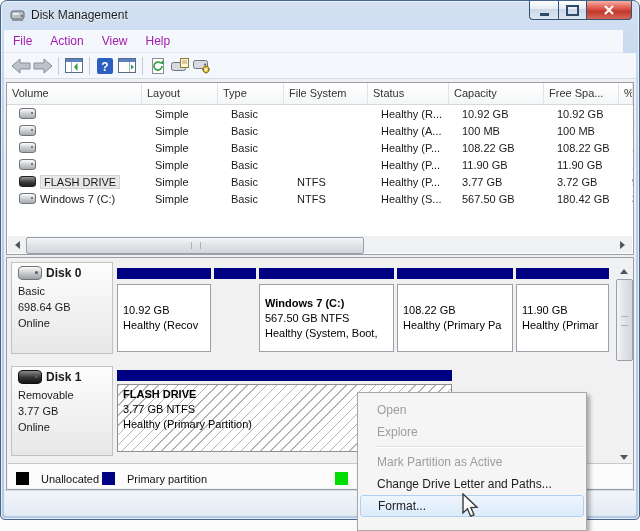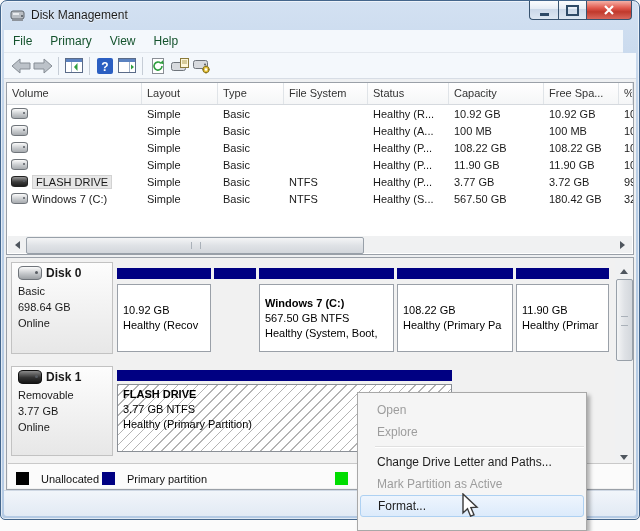--- a/index.html
+++ b/index.html
@@ -18,39 +18,39 @@
   .wbtn{height:19px;border:1px solid #38536f;border-top:none;display:flex;align-items:center;justify-content:center;
     background:linear-gradient(#fcfdfe,#e5ecf5 45%,#cbd8e8 46%,#dde7f2);box-sizing:border-box;}
   .wbtn.min{width:29px;border-radius:0 0 0 4px;border-right:none;}
   .wbtn.max{width:29px;}
   .wbtn.close{width:45px;border-radius:0 0 4px 0;border-left:none;
     background:linear-gradient(#f5b0a6,#e0574b 40%,#c0392c 60%,#d9675c);}
   .glyph-min{width:9px;height:3px;background:#2e4a66;margin-top:8px;}
   .glyph-max{width:9px;height:7px;border:2px solid #2e4a66;background:transparent;}
 
   .menubar{position:absolute;left:3px;right:16px;top:29px;height:22px;background:#f4f8fc;
-    border-bottom:1px solid #e3e8ee;display:flex;align-items:center;font-size:12px;color:#14532d;}
+    border-bottom:1px solid #e3e8ee;display:flex;align-items:center;font-size:12px;color:#a21caf;}
   .menu-item{padding:3px 9px;cursor:default;}
   .toolbar{position:absolute;left:3px;right:3px;top:52px;height:26px;background:#f4f8fc;
     border-bottom:1px solid #d7dde5;display:flex;align-items:center;padding-left:6px;box-sizing:border-box;}
   .tbtn{display:inline-flex;align-items:center;justify-content:center;width:22px;height:22px;}
   .tsep{width:1px;height:18px;background:#c6cdd6;margin:0 4px;}
 
   
   .workarea{position:absolute;left:3px;right:3px;top:78px;height:413px;background:#eef0f2;}
   .pane{position:absolute;left:2px;right:2px;border:1px solid #9aa0a8;background:#fff;box-sizing:border-box;}
   .listpane{top:3px;height:173px;}
   .graphpane{top:178px;height:233px;background:#f1f1f1;}
 
   
   .lv-grid{display:grid;grid-template-columns:135px 76px 66px 84px 81px 95px 75px 1fr;}
   .lv-header{height:21px;border-bottom:1px solid #d5d9de;}
   .lv-hcell{font-size:11px;color:#333;padding:4px 0 0 5px;border-right:1px solid #e0e4e8;
     background:linear-gradient(#ffffff,#f5f6f7);white-space:nowrap;overflow:hidden;}
-  .lv-row{height:17px;align-items:center;font-size:11px;color:#1a1a1a;}
+  .lv-row{height:17px;align-items:center;font-size:11px;color:#1a1a1a;padding-left:8px;}
   .lv-row .c{white-space:nowrap;overflow:hidden;padding-left:5px;}
   .c-vol{display:flex;align-items:center;gap:4px;padding-left:4px!important;}
   .drv{width:15px;height:9px;flex:0 0 15px;border:1px solid #6f747a;border-radius:4px/3px;
     background:linear-gradient(#fcfcfc,#c9cccf 55%,#a7abaf);position:relative;}
   .drv::after{content:"";position:absolute;right:2px;top:3px;width:2px;height:2px;background:#585d63;border-radius:50%;}
   .drv.dark{background:linear-gradient(#9a9a9a,#3c3c3c 55%,#1e1e1e);border-color:#222;}
   .vname{white-space:nowrap;}
   .vname.sel{background:#e7e7e7;border:1px solid #d2d2d2;padding:0 3px;}
 
   
@@ -138,21 +138,21 @@
         <div class="wbtn close">
           <svg width="10" height="10">
               <path d="M1 1 L9 9 M9 1 L1 9" stroke="#fff" stroke-width="2.2"></path>
             </svg>
         </div>
       </div>
     </div>
 
     <div class="menubar">
       <span class="menu-item">File</span>
-      <span class="menu-item">Primary</span>
+      <span class="menu-item">Action</span>
       <span class="menu-item">View</span>
       <span class="menu-item">Help</span>
     </div>
 
     <div class="toolbar">
       <span class="tbtn">
         <svg width="20" height="16">
             <path d="M9 1 L1 8 L9 15 L9 11 L19 11 L19 5 L9 5 Z" fill="#bcc2c9" stroke="#868d95"></path>
           </svg>
       </span>
@@ -414,21 +414,21 @@
       </div>
     </div>
 
     <div class="statusbar"></div>
   </div>
 
   <div class="ctxmenu">
     <div class="mi disabled">Open</div>
     <div class="mi disabled">Explore</div>
     <div class="msep"></div>
+    <div class="mi disabled">Mark Partition as Active</div>
     <div class="mi">Change Drive Letter and Paths...</div>
-    <div class="mi disabled">Mark Partition as Active</div>
     <div class="mi hl">Format...</div>
   </div>
 
   <svg class="cursor" width="22" height="28">
     <path d="M2 1 L2 20 L6.5 15.8 L9.6 23.2 L13 21.8 L9.9 14.6 L16 14.2 Z" fill="#fff" stroke="#3a3a3a" stroke-width="1.4"></path>
   </svg>
 </div>
 
 </body></html>

